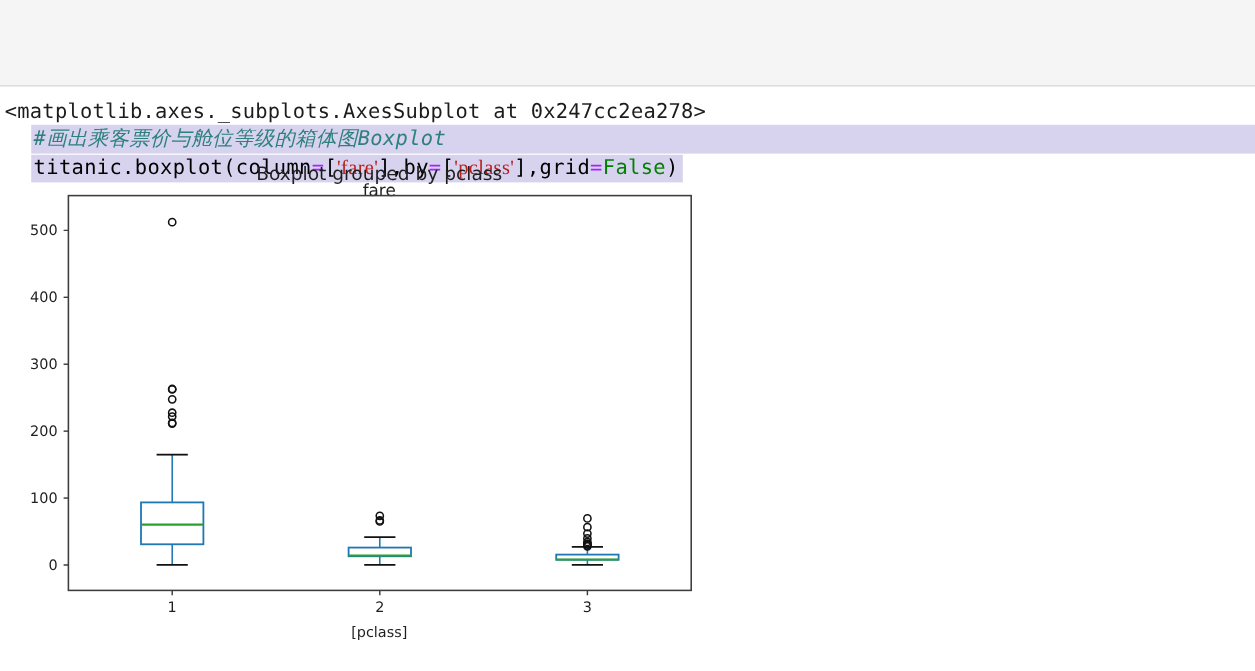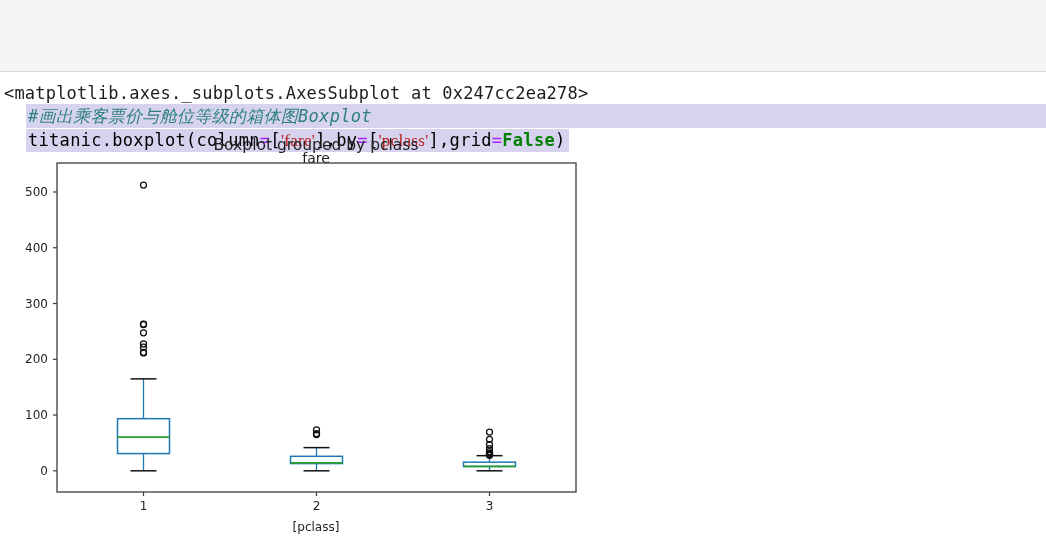--- a/index.html
+++ b/index.html
@@ -11,21 +11,21 @@
              padding:8px 0 0 6px;
              font-family:"DejaVu Sans Mono","Liberation Mono",monospace;
              font-size:17px;line-height:24px;letter-spacing:0.3px;white-space:pre;}
   .code-line{height:24px;margin-left:20px;}
   .sel-full{background:var(--selection);width:1038px;padding-left:2px;box-sizing:border-box;}
   .sel-part{background:var(--selection);padding:1px 3px 2px 2px;}
   .tok-comment{color:var(--comment);font-style:italic;}
   .tok-plain{color:var(--plain);}
   .tok-op{color:var(--operator);}
   .tok-str{color:var(--string);font-family:Liberation Serif, serif;}
-  .tok-kw{color:var(--keyword);font-weight:bold;text-align:right;}
+  .tok-kw{color:var(--keyword);font-weight:normal;text-align:right;}
   
   .repr{position:absolute;top:83px;left:4px;
         font-family:"DejaVu Sans Mono","Liberation Mono",monospace;
         font-size:17px;letter-spacing:0.2px;color:#1c1c1c;}
   
   .figure{position:absolute;top:128px;left:0;}
   .fig-suptitle{font:15.5px "DejaVu Sans",sans-serif;fill:#1f1f1f;}
   .fig-title{font:14px "DejaVu Sans",sans-serif;fill:#1f1f1f;}
   .ticklabel{font:12px "DejaVu Sans",sans-serif;fill:#1f1f1f;}
   .axislabel{font:12px "DejaVu Sans",sans-serif;fill:#1f1f1f;}

